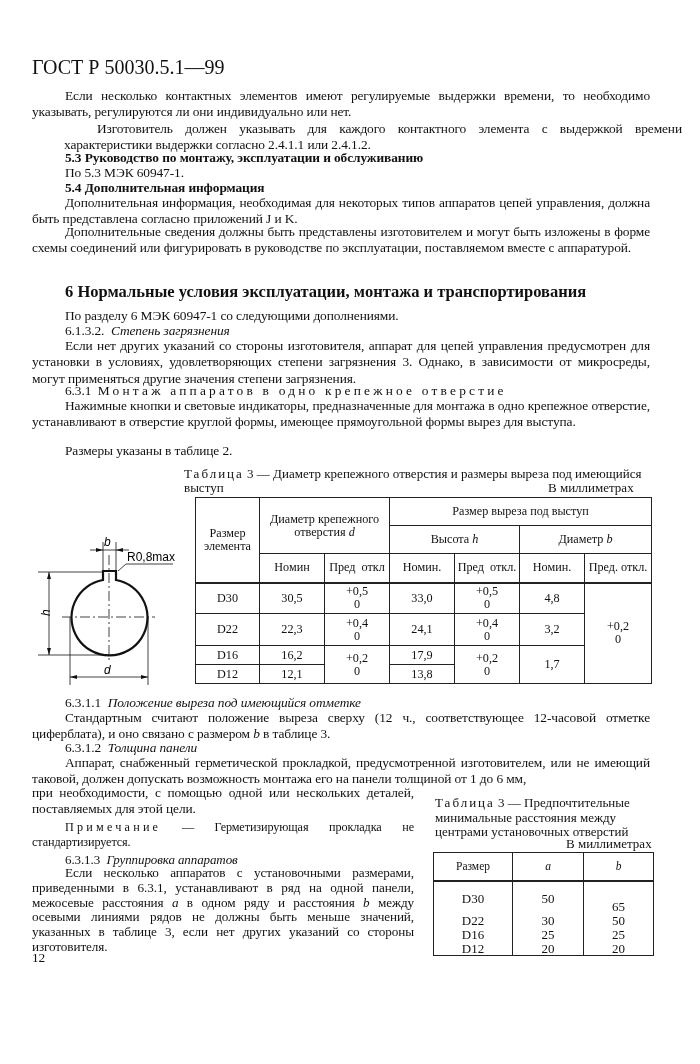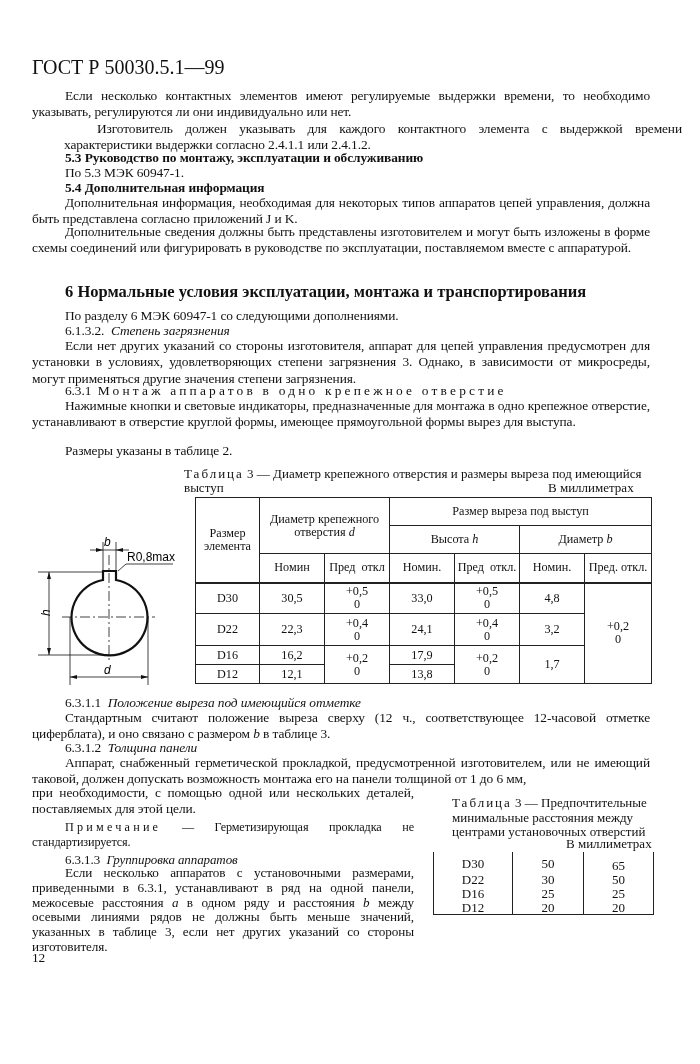--- a/index.html
+++ b/index.html
@@ -185,37 +185,42 @@
 <div class="p just ind small" style="left:32px; top:820px; width:382px; line-height:15px;">
   <span class="spaced">Примечание</span><span> — Герметизирующая прокладка не стандартизируется.</span>
 </div>
 
 <div class="p" style="left:65px; top:852px; font-size:13px;">
   <span>6.3.1.3</span>&nbsp;
   <span class="i">Группировка аппаратов</span>
 </div>
 <div class="p just ind" style="left:32px; top:866px; width:382px; font-size:13.2px; line-height:14.8px;"><span>Если несколько аппаратов с установочными размерами, приведенными в 6.3.1, устанавливают в ряд на одной панели, межосевые расстояния </span><span class="i">a</span><span> в одном ряду и расстояния </span><span class="i">b</span><span> между осевыми линиями рядов не должны быть меньше значений, указанных в таблице 3, если нет других указаний со стороны изготовителя.</span></div>
 
-<div class="cap" style="left:435px; top:796px; width:220px; line-height:14.5px;margin-left:17px;">
+<div class="cap" style="left:435px; top:796px; width:220px; line-height:14.5px;">
   <span class="sp2">Таблица</span>
   <span>3 — Предпочтительные минимальные расстояния между центрами установочных отверстий</span>
 </div>
 <div class="cap" style="left:566px; top:837px;">В миллиметрах</div>
 
 <table class="t3">
   <colgroup>
       <col style="width:79px">
       <col style="width:71px">
       <col style="width:70px">
     </colgroup>
   <tbody>
+      <tr class="hrow">
+    <td>Размер</td>
+    <td class="i">a</td>
+    <td class="i">b</td>
+  </tr>
   <tr style="height:14px">
     <td style="padding-top:2px">D30</td>
     <td style="padding-top:2px">50</td>
-    <td style="padding-top:7px">65</td>
+    <td style="padding-top:18px">65</td>
   </tr>
   <tr style="height:14px">
     <td>D22</td>
     <td>30</td>
     <td>50</td>
   </tr>
   <tr style="height:14px">
     <td>D16</td>
     <td>25</td>
     <td>25</td>

